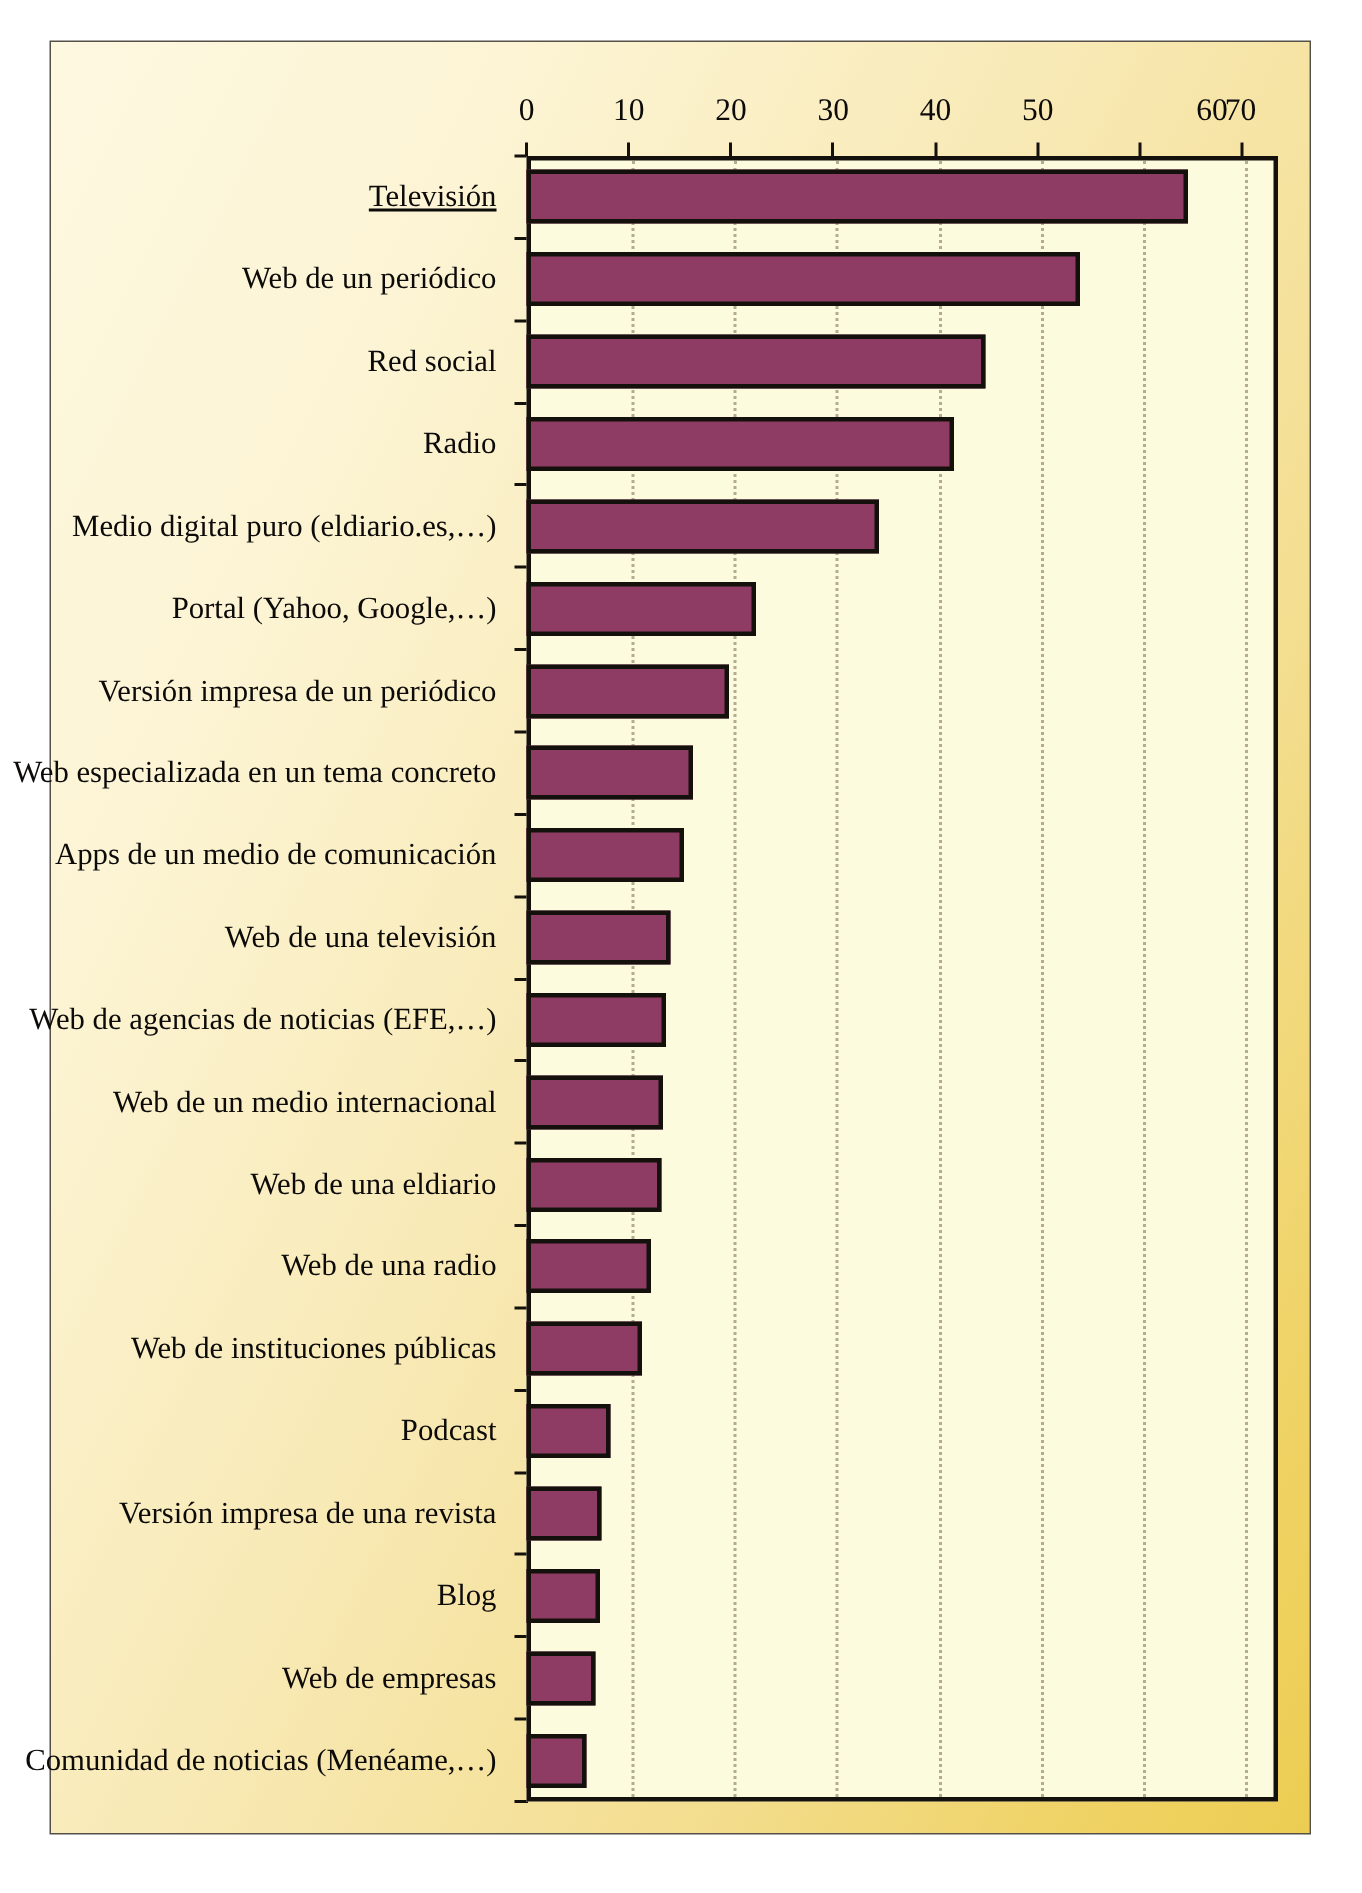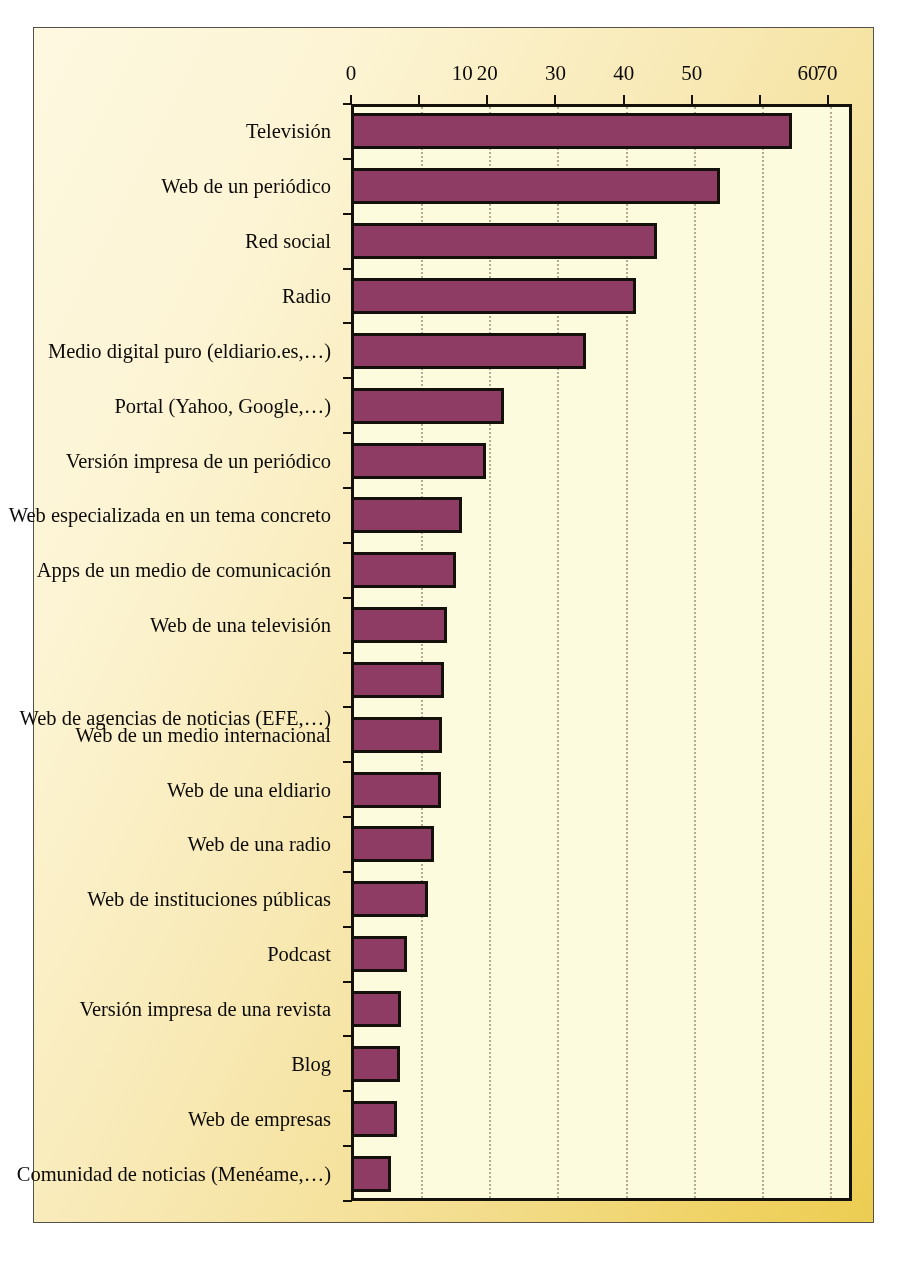--- a/index.html
+++ b/index.html
@@ -123,21 +123,21 @@
         <div class="xtick-mark" style="left: 384.163px;"></div>
         <div class="xtick-mark" style="left: 452.327px;"></div>
         <div class="xtick-mark" style="left: 520.49px;"></div>
         <div class="xtick-mark" style="left: 588.653px;"></div>
         <div class="xtick-mark" style="left: 656.816px;"></div>
         <div class="xtick-mark" style="left: 724.98px;"></div>
         <div class="xtick-mark" style="left: 793.143px;"></div>
       </div>
     <div id="xaxis-labels">
         <div class="xtick-label" style="left: 317px;">0</div>
-        <div class="xtick-label" style="left: 385.163px; margin-left: 43px;">10</div>
+        <div class="xtick-label" style="left: 385.163px;">10</div>
         <div class="xtick-label" style="left: 453.327px;">20</div>
         <div class="xtick-label" style="left: 521.49px;">30</div>
         <div class="xtick-label" style="left: 589.653px;">40</div>
         <div class="xtick-label" style="left: 657.816px;">50</div>
         <div class="xtick-label" style="left: 725.98px; margin-left: 48px;">60</div>
         <div class="xtick-label" style="left: 793px;">70</div>
       </div>
     <div id="yaxis-ticks">
         <div class="ytick-mark" style="top: 75px;"></div>
         <div class="ytick-mark" style="top: 129.85px;"></div>
@@ -155,31 +155,31 @@
         <div class="ytick-mark" style="top: 788.05px;"></div>
         <div class="ytick-mark" style="top: 842.9px;"></div>
         <div class="ytick-mark" style="top: 897.75px;"></div>
         <div class="ytick-mark" style="top: 952.6px;"></div>
         <div class="ytick-mark" style="top: 1007.45px;"></div>
         <div class="ytick-mark" style="top: 1062.3px;"></div>
         <div class="ytick-mark" style="top: 1117.15px;"></div>
         <div class="ytick-mark" style="top: 1172px;"></div>
       </div>
     <div id="cat-labels">
-        <div class="cat-label" style="top: 93.425px;">Televisión</div>
+        <div class="cat-label" style="top: 93.425px; text-decoration: underline;">Televisión</div>
         <div class="cat-label" style="top: 148.275px;">Web de un periódico</div>
         <div class="cat-label" style="top: 203.125px; text-align: right;">Red social</div>
         <div class="cat-label" style="top: 257.975px;">Radio</div>
         <div class="cat-label" style="top: 312.825px;">Medio digital puro (eldiario.es,…)</div>
         <div class="cat-label" style="top: 367.675px; text-align: right;">Portal (Yahoo, Google,…)</div>
         <div class="cat-label" style="top: 422.525px;">Versión impresa de un periódico</div>
         <div class="cat-label" style="top: 477.375px;">Web especializada en un tema concreto</div>
         <div class="cat-label" style="top: 532.225px;">Apps de un medio de comunicación</div>
         <div class="cat-label" style="top: 587.075px;">Web de una televisión</div>
-        <div class="cat-label" style="top: 641.925px; margin-top: 38px;">Web de agencias de noticias (EFE,…)</div>
+        <div class="cat-label" style="top: 641.925px;">Web de agencias de noticias (EFE,…)</div>
         <div class="cat-label" style="top: 696.775px;">Web de un medio internacional</div>
         <div class="cat-label" style="top: 751.625px;">Web de una eldiario</div>
         <div class="cat-label" style="top: 806.475px;">Web de una radio</div>
         <div class="cat-label" style="top: 861.325px;">Web de instituciones públicas</div>
         <div class="cat-label" style="top: 916.175px;">Podcast</div>
         <div class="cat-label" style="top: 971.025px; text-align: right;">Versión impresa de una revista</div>
         <div class="cat-label" style="top: 1025.88px;">Blog</div>
         <div class="cat-label" style="top: 1080.72px; margin-left: 28px;">Web de empresas</div>
         <div class="cat-label" style="top: 1135.58px;">Comunidad de noticias (Menéame,…)</div>
       </div>

